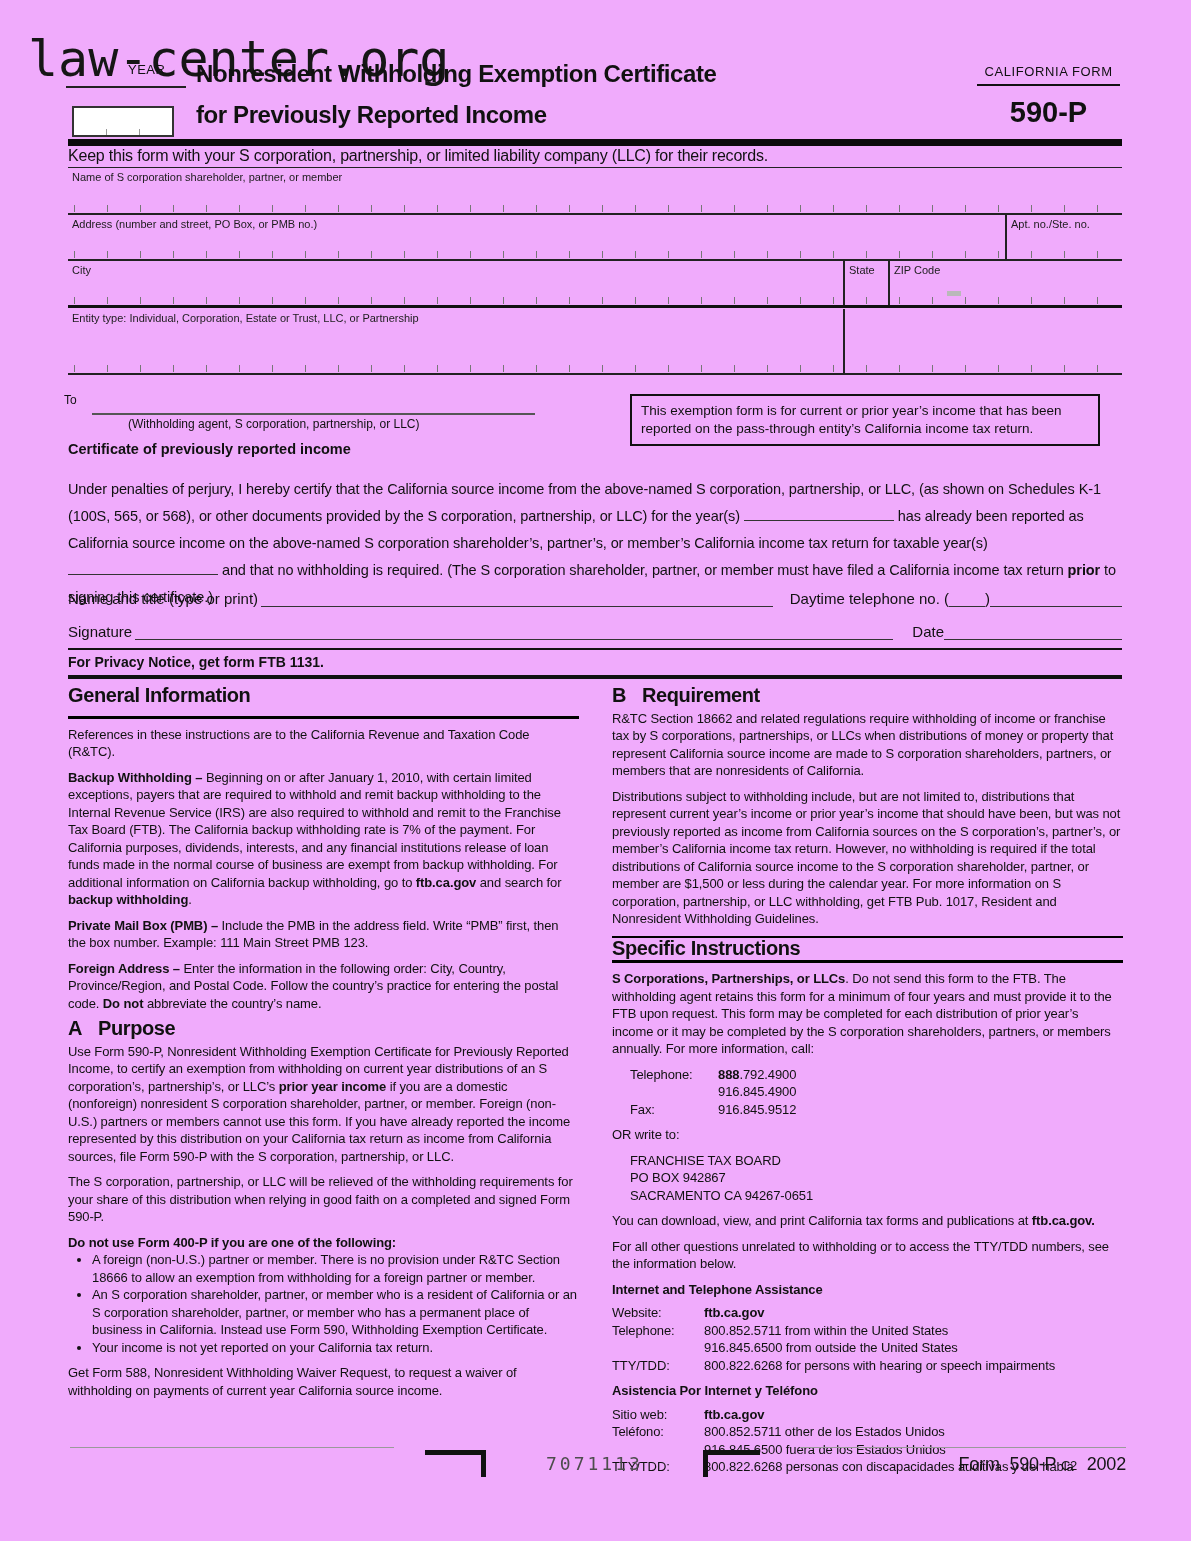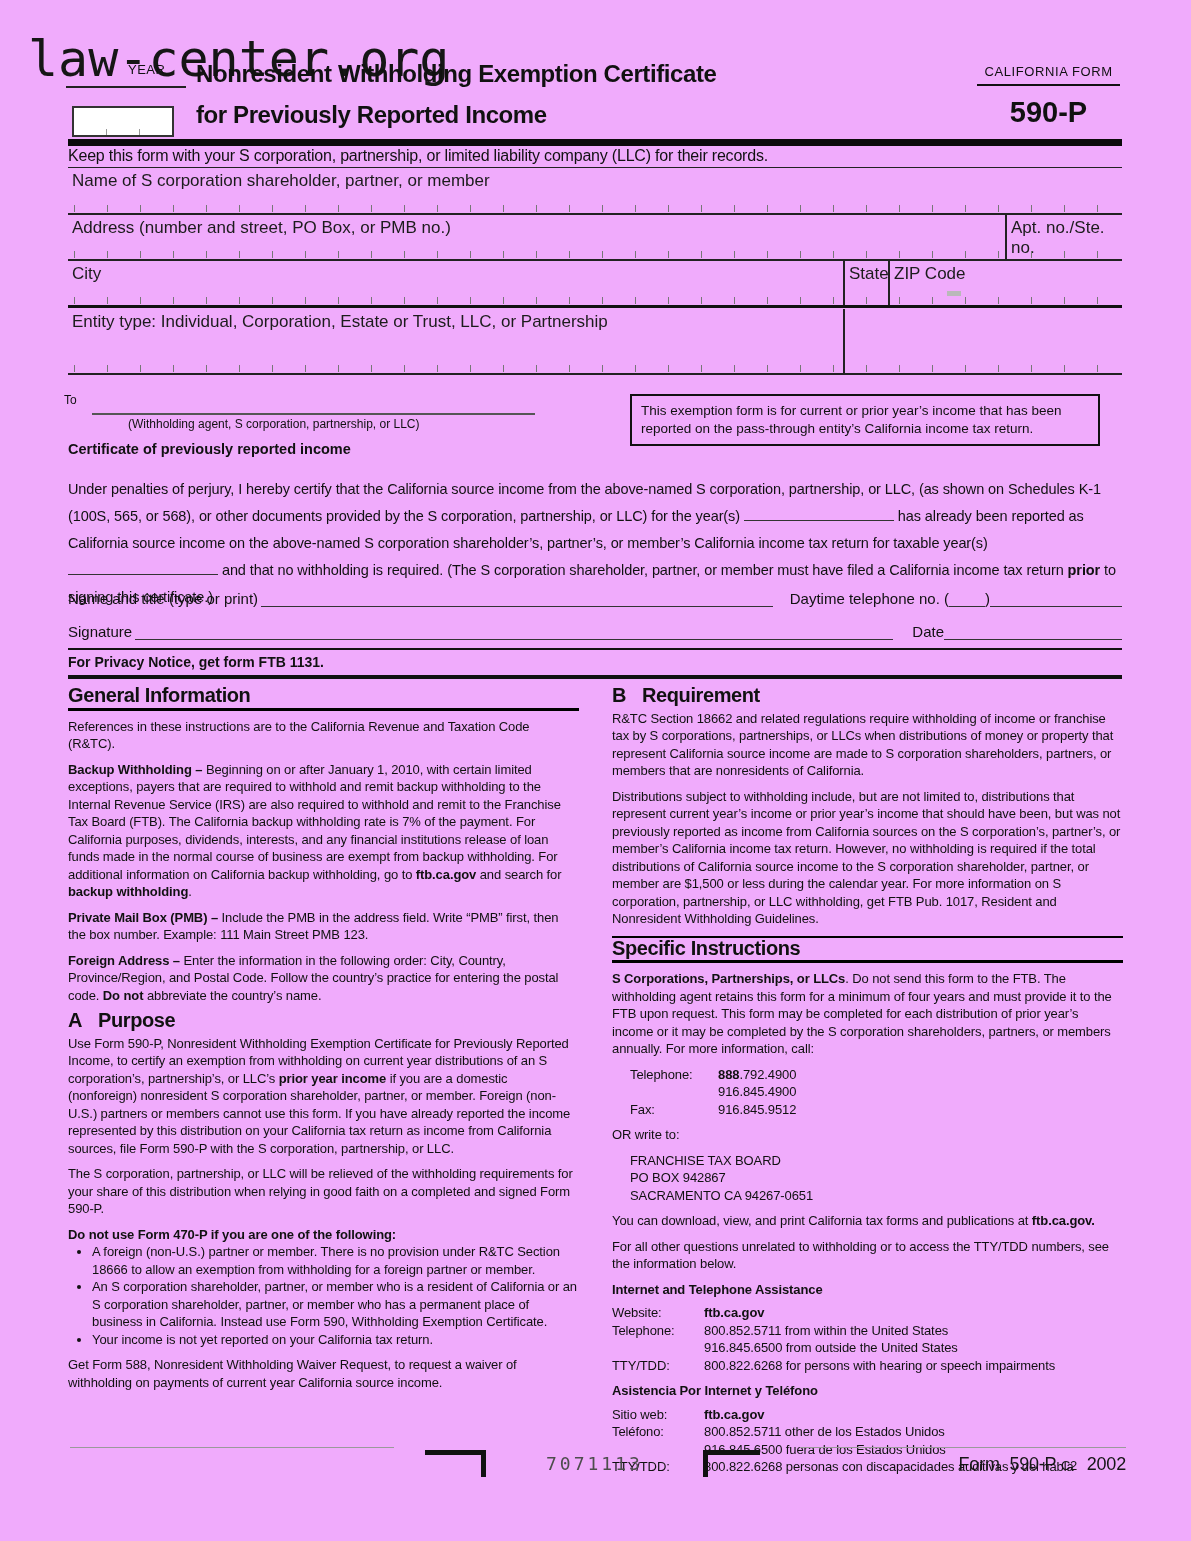--- a/index.html
+++ b/index.html
@@ -17,21 +17,21 @@
   .title-2{left:196px;top:101px;font-size:24px;font-weight:bold;letter-spacing:-.4px;text-align:center;}
   .ca-form-label{left:977px;top:64px;width:143px;text-align:center;font-size:13px;letter-spacing:.6px;}
   .ca-form-underline{left:977px;top:84px;width:143px;border-top:2px solid #111;}
   .form-number{left:977px;top:96px;width:143px;text-align:center;font-size:29px;font-weight:bold;}
   .top-bar{left:68px;top:139px;width:1054px;height:7px;background:#0b0b0b;}
   .keep-banner{left:68px;top:147px;width:1054px;font-size:16px;font-weight:normal;letter-spacing:-.2px;}
 
   
   .grid{left:68px;top:167px;width:1054px;height:205px;border-top:1.5px solid #222;}
   .row{position:absolute;left:0;right:0;}
-  .row .lbl{position:absolute;left:4px;top:3px;font-size:17px;color:#1c1c1c;}
+  .row .lbl{position:absolute;left:4px;top:3px;font-size:11px;color:#1c1c1c;}
   .ticks{position:absolute;left:6px;right:0;bottom:1px;height:7px;
          background-image:repeating-linear-gradient(to right,#777 0,#777 1px,transparent 1px,transparent 33px);}
   .r-name{top:0;height:45px;border-bottom:2px solid #222;}
   .r-addr{top:47px;height:44px;border-bottom:2px solid #222;}
   .r-city{top:93px;height:44px;border-bottom:3.5px solid #111;}
   .r-ent{top:140.5px;height:64px;border-bottom:2px solid #222;}
   .vdiv{position:absolute;border-left:2px solid #222;}
   .apt-div{left:937px;top:0;height:100%;}
   .st-div{left:775px;top:0;height:100%;}
   .zip-div{left:820px;top:0;height:100%;}
@@ -61,21 +61,21 @@
   .sig-row{top:623px;}
   .sig-sep{left:68px;top:648px;width:1054px;border-top:2.5px solid #111;}
   .privacy{left:68px;top:654px;font-size:14px;font-weight:bold;}
   .section-bar{left:68px;top:675px;width:1054px;height:4px;background:#111;}
 
   
   .col{font-size:13px;line-height:17.5px;letter-spacing:-.1px;}
   .col-left{left:68px;top:687px;width:511px;}
   .col-right{left:612px;top:687px;width:511px;}
   .col h2{font-size:20px;font-weight:bold;letter-spacing:-.4px;margin:0 0 5px 0;}
-  .h-underline{border-bottom:3.5px solid #000;padding-bottom:3px;margin-bottom:7px !important;}
+  .h-underline{border-bottom:3.5px solid #000;padding-bottom:11px;margin-bottom:7px !important;}
   .h-boxed{border-top:2px solid #000;border-bottom:3.5px solid #000;padding:2px 0 3px 0;margin:2px 0 7px 0 !important;}
   .sect-letter{display:inline-block;min-width:30px;}
   .col p{margin:0 0 8px 0;}
   .col p.tight{margin-bottom:0;}
   .col ul{margin:0 0 8px 0;padding-left:24px;}
   .col li{margin:0;}
   .kv{display:flex;margin-left:18px;}
   .kv .k{flex:none;width:88px;}
   .kv .v{flex:1;}
   .kv2{display:flex;}
@@ -174,21 +174,21 @@
   <div class="abs col col-left">
     <h2 class="h-underline">General Information</h2>
     <p>References in these instructions are to the California Revenue and Taxation Code (R&amp;TC).</p>
     <p><b>Backup Withholding – </b><span>Beginning on or after January 1, 2010, with certain limited exceptions, payers that are required to withhold and remit backup withholding to the Internal Revenue Service (IRS) are also required to withhold and remit to the Franchise Tax Board (FTB). The California backup withholding rate is 7% of the payment. For California purposes, dividends, interests, and any financial institutions release of loan funds made in the normal course of business are exempt from backup withholding. For additional information on California backup withholding, go to </span><b>ftb.ca.gov</b><span> and search for </span><b>backup withholding</b><span>.</span></p>
     <p><b>Private Mail Box (PMB) – </b><span>Include the PMB in the address field. Write “PMB” first, then the box number. Example: 111 Main Street PMB 123.</span></p>
     <p><b>Foreign Address – </b><span>Enter the information in the following order: City, Country, Province/Region, and Postal Code. Follow the country’s practice for entering the postal code. </span><b>Do not</b><span> abbreviate the country’s name.</span></p>
 
     <h2><span class="sect-letter">A</span><span>Purpose</span></h2>
     <p><span>Use Form 590-P, Nonresident Withholding Exemption Certificate for Previously Reported Income, to certify an exemption from withholding on current year distributions of an S corporation’s, partnership’s, or LLC’s </span><b>prior year income</b><span> if you are a domestic (nonforeign) nonresident S corporation shareholder, partner, or member. Foreign (non-U.S.) partners or members cannot use this form. If you have already reported the income represented by this distribution on your California tax return as income from California sources, file Form 590-P with the S corporation, partnership, or LLC.</span></p>
     <p>The S corporation, partnership, or LLC will be relieved of the withholding requirements for your share of this distribution when relying in good faith on a completed and signed Form 590-P.</p>
-    <p class="tight"><b>Do not use Form 470-P if you are one of the following:</b></p>
+    <p class="tight"><b>Do not use Form 400-P if you are one of the following:</b></p>
     <ul>
       <li>A foreign (non-U.S.) partner or member. There is no provision under R&amp;TC Section 18666 to allow an exemption from withholding for a foreign partner or member.</li>
       <li>An S corporation shareholder, partner, or member who is a resident of California or an S corporation shareholder, partner, or member who has a permanent place of business in California. Instead use Form 590, Withholding Exemption Certificate.</li>
       <li>Your income is not yet reported on your California tax return.</li>
     </ul>
     <p>Get Form 588, Nonresident Withholding Waiver Request, to request a waiver of withholding on payments of current year California source income.</p>
   </div>
 
   <div class="abs col col-right">
     <h2><span class="sect-letter">B</span><span>Requirement</span></h2>

